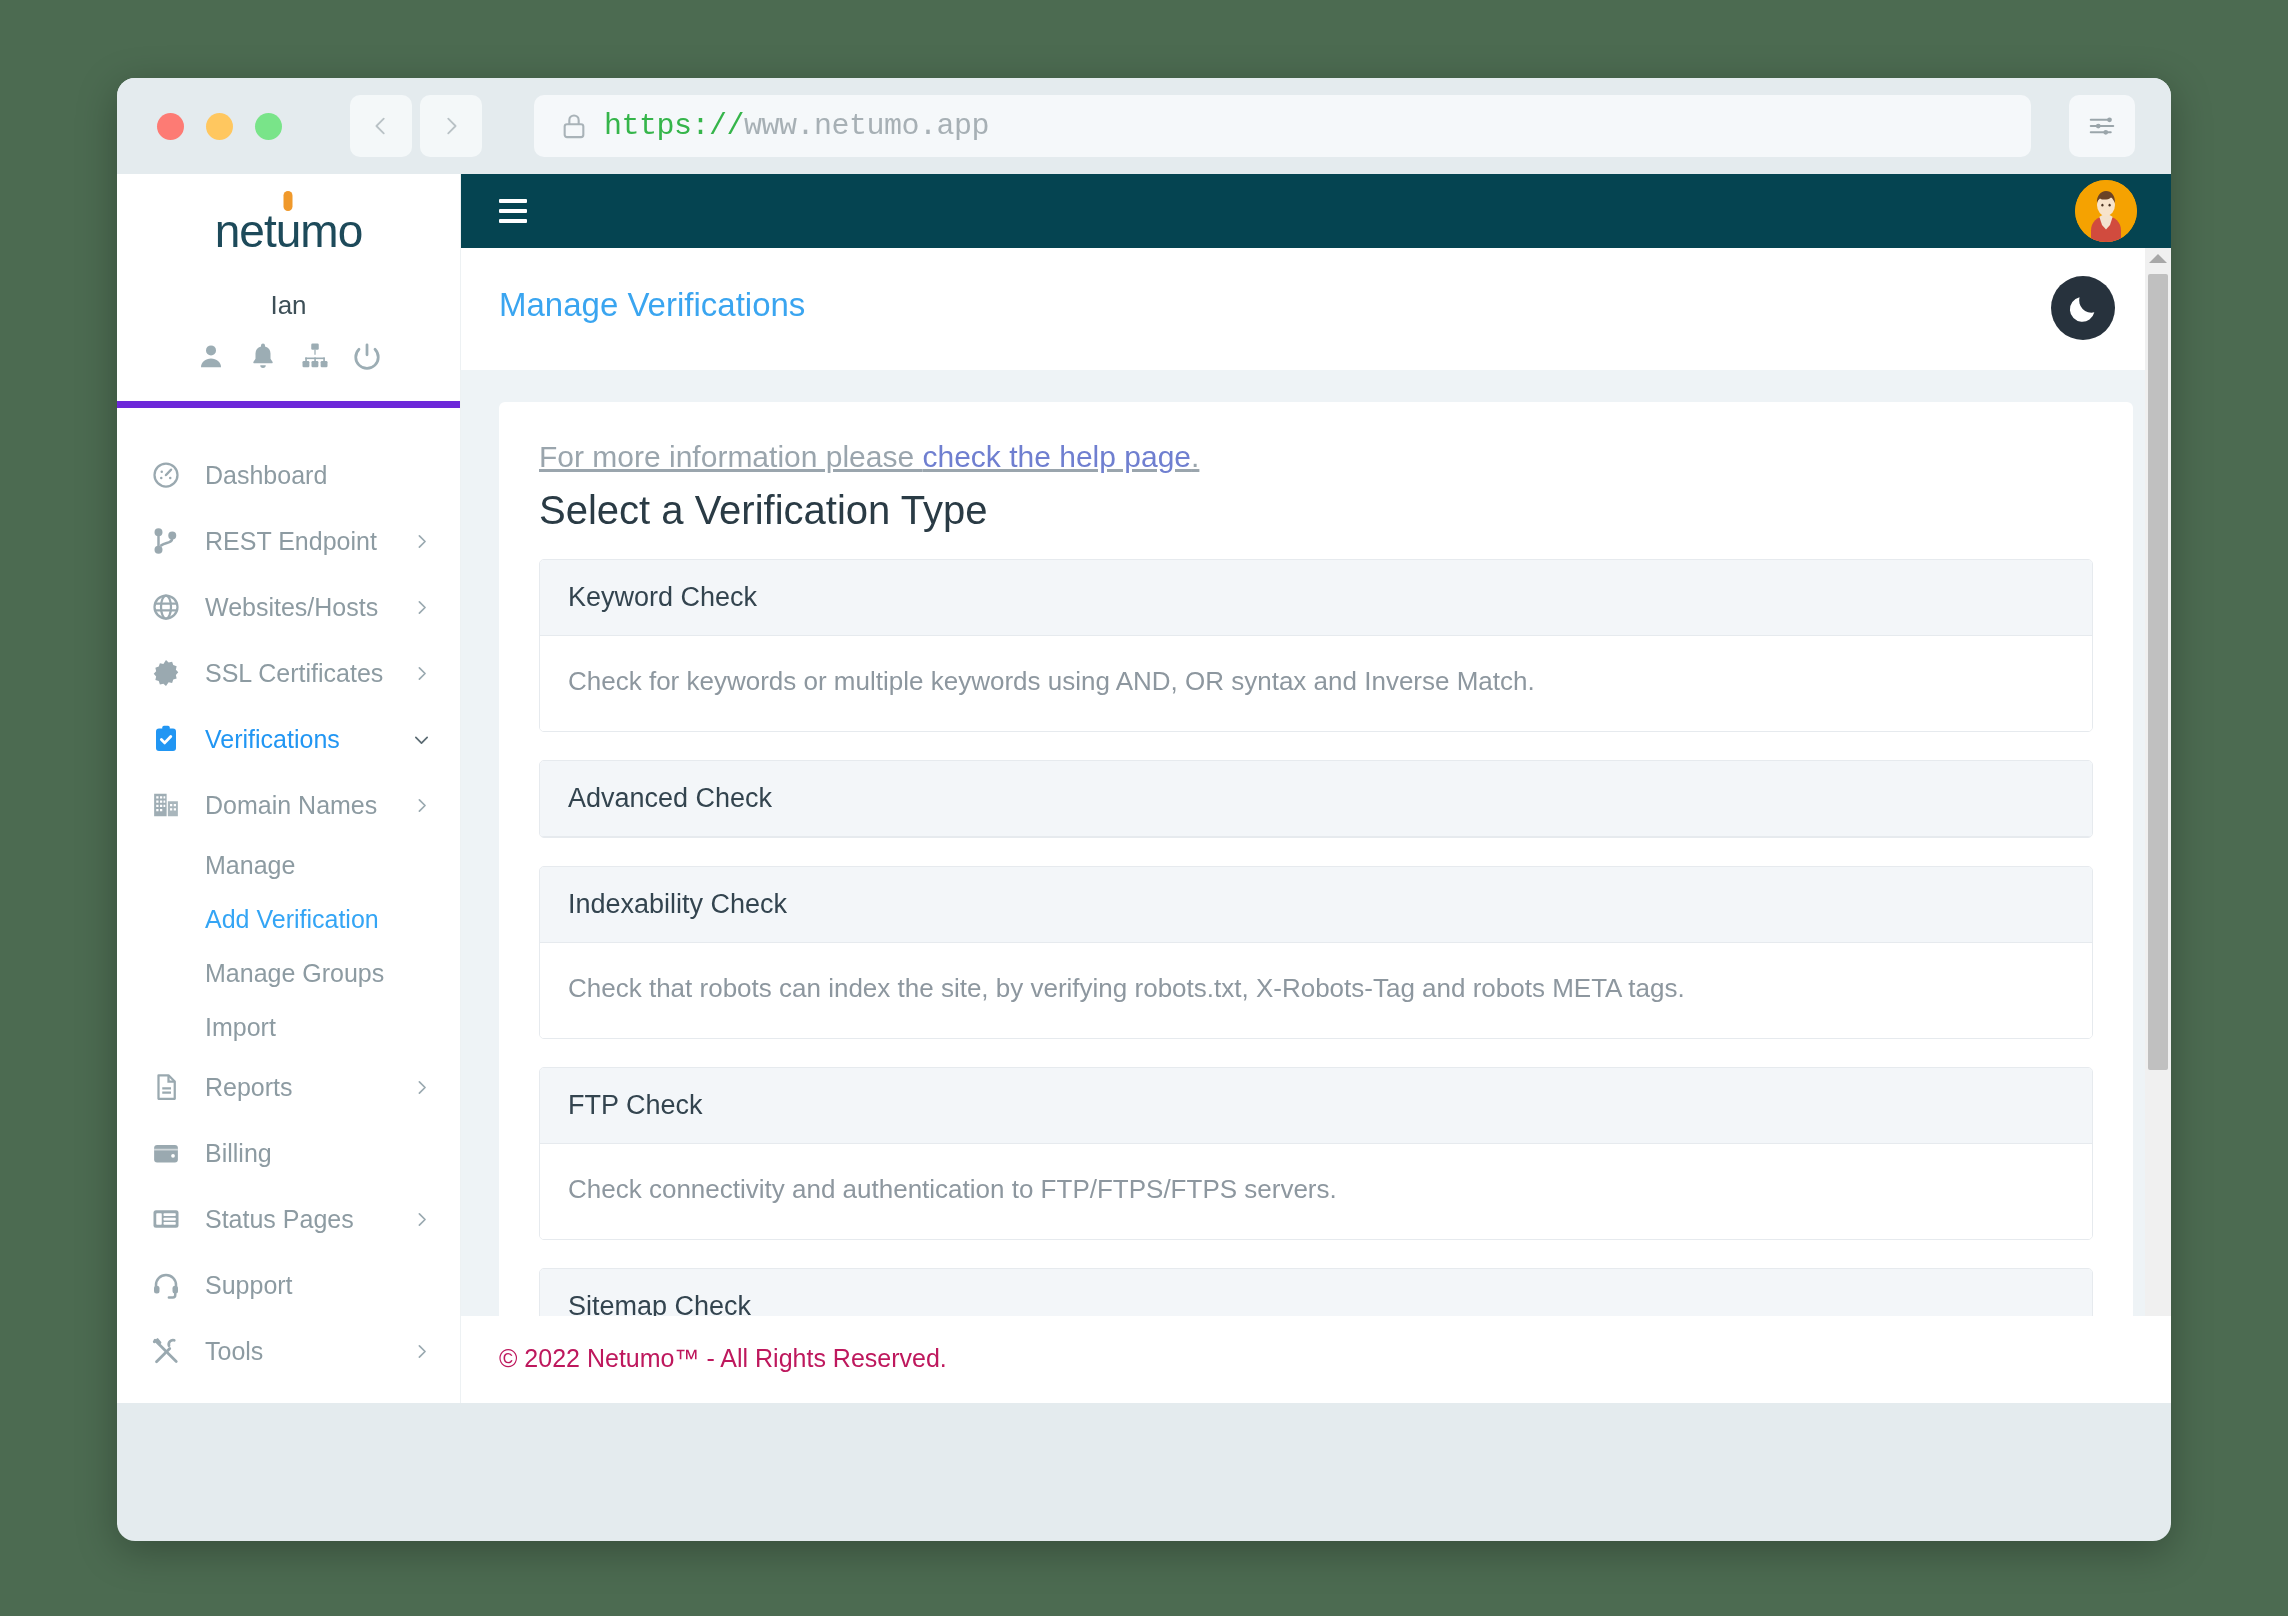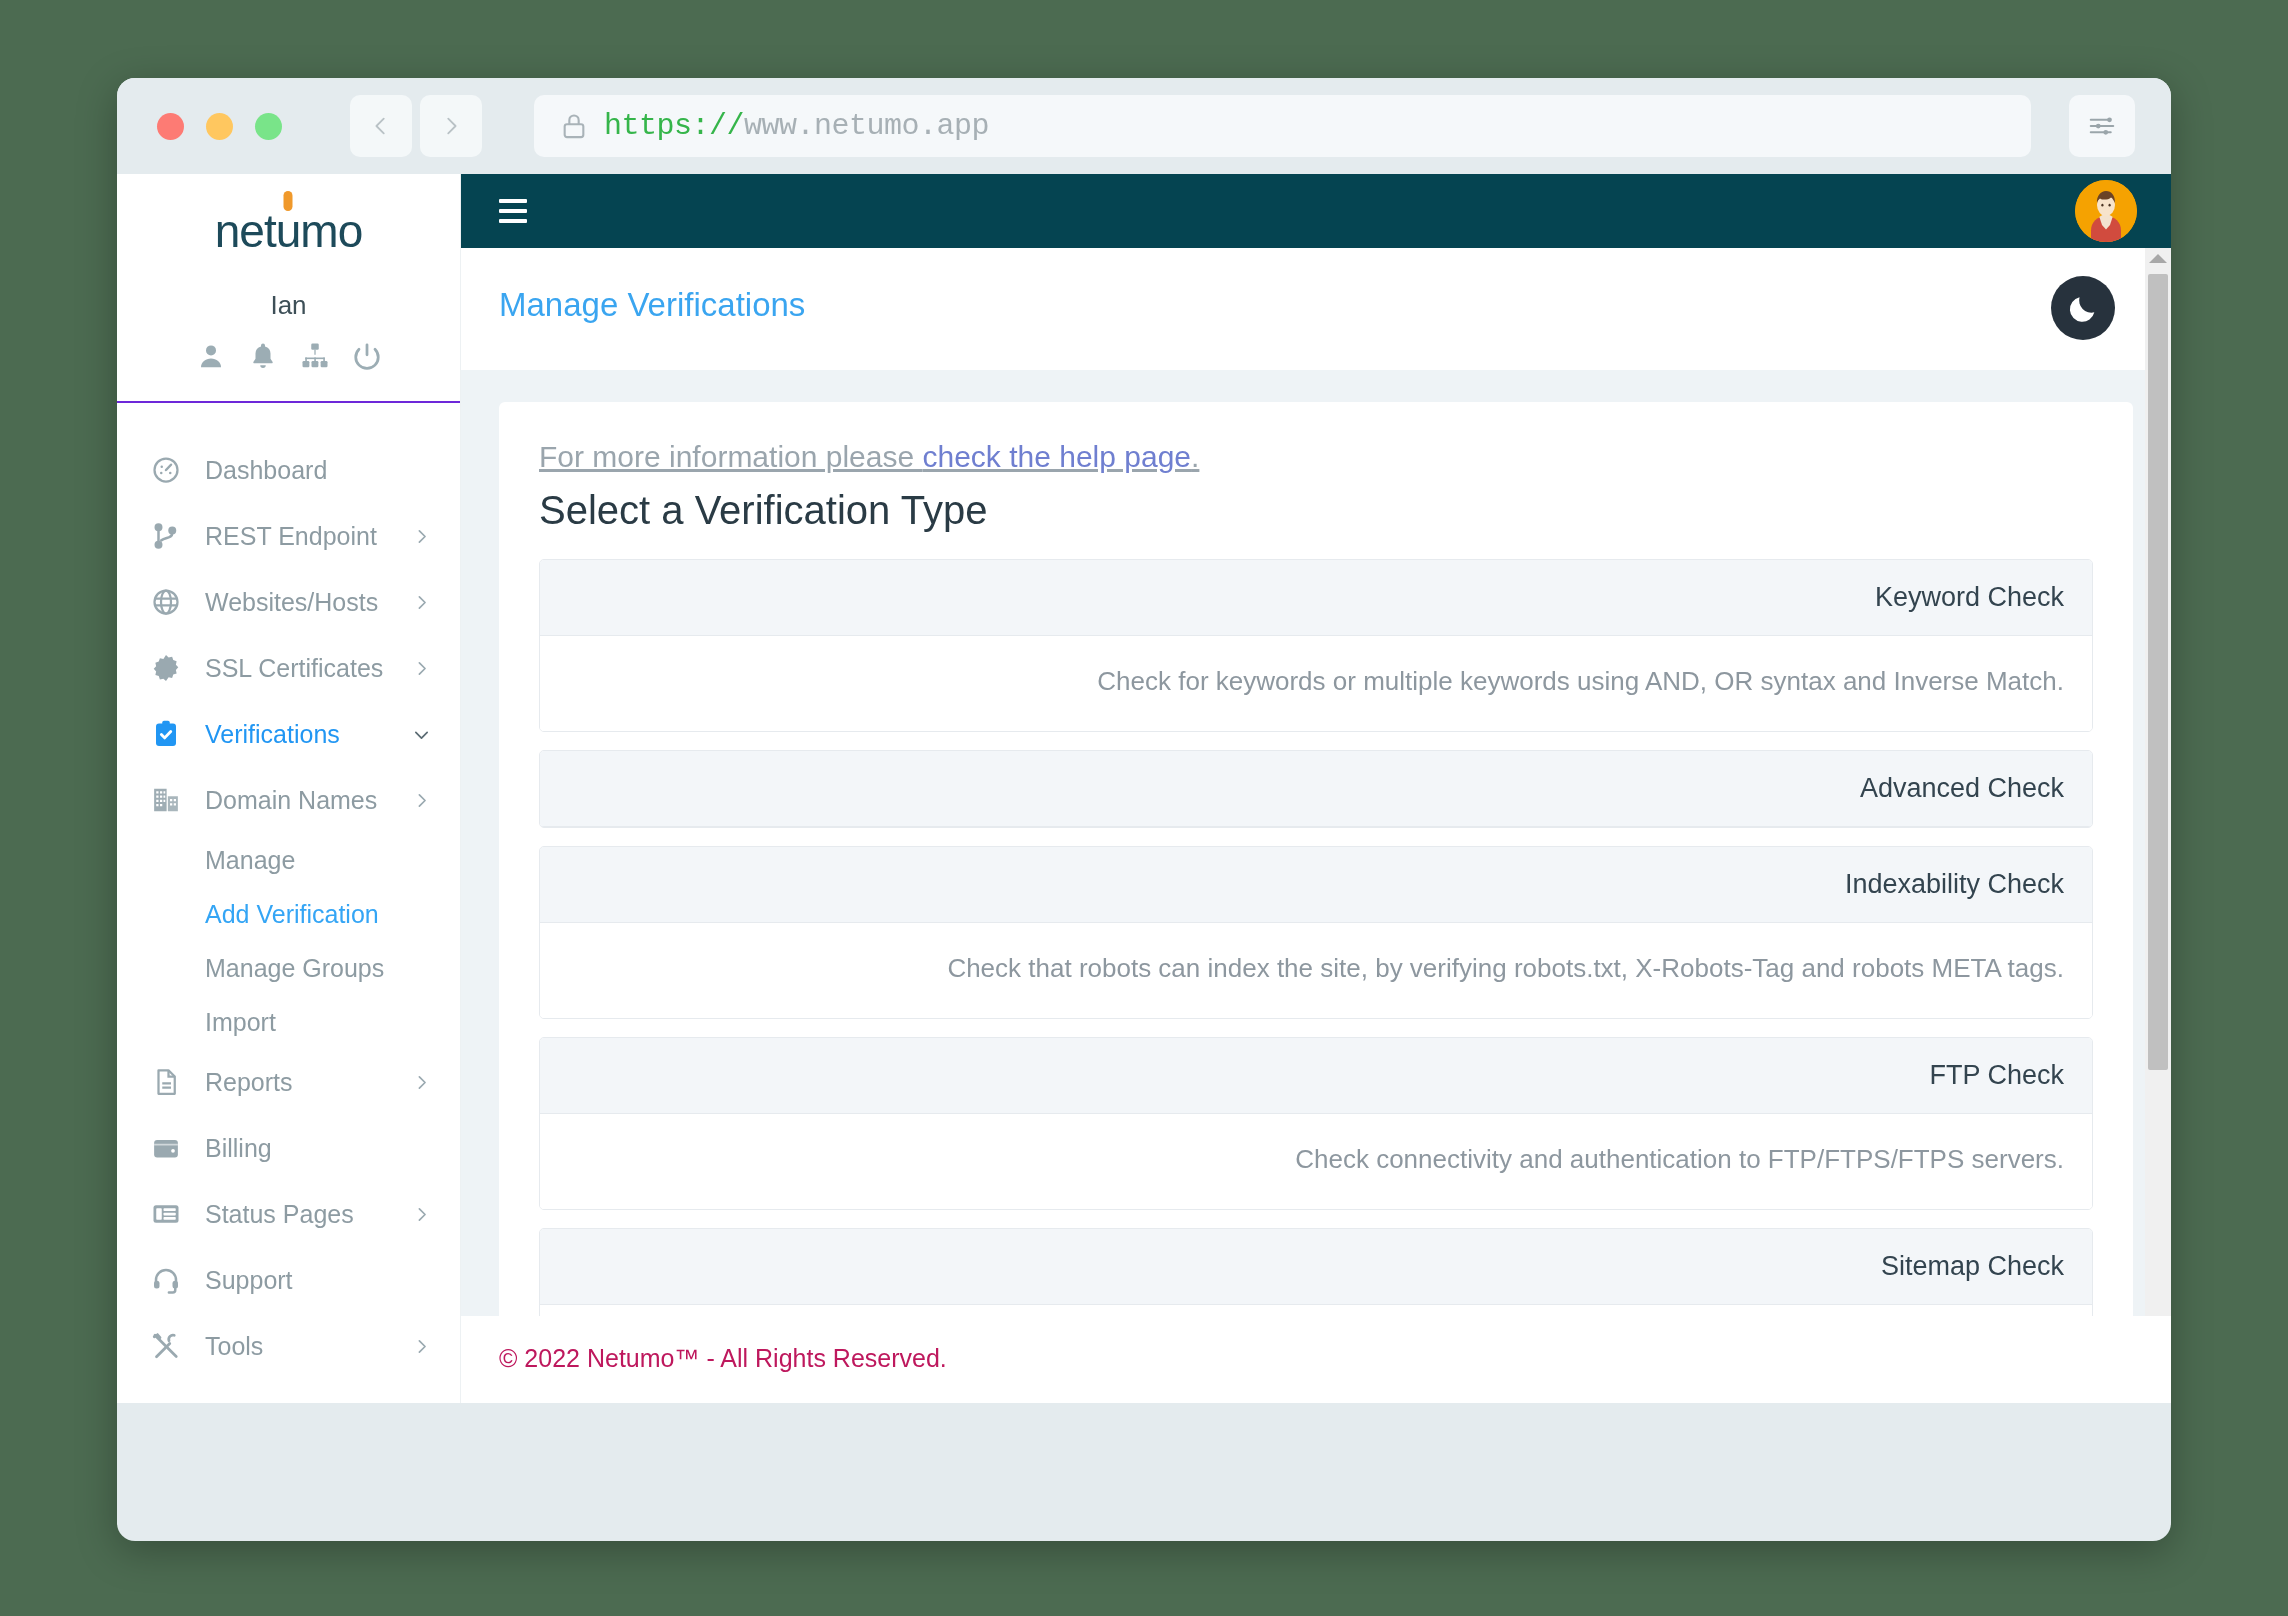--- a/index.html
+++ b/index.html
@@ -137,21 +137,21 @@
     top: -17px;
     width: 9px;
     height: 20px;
     border-radius: 5px;
     background: #f0992b;
   }
 
   .user-block {
     text-align: center;
     padding: 36px 0 30px;
-    border-bottom: 2px solid #6d28d9;
+    border-bottom: 7px solid #6d28d9;
   }
   .user-name {
     font-size: 26px;
     color: #3d4f57;
     margin-bottom: 20px;
   }
   .user-icons {
     display: flex;
     justify-content: center;
     gap: 22px;
@@ -293,24 +293,23 @@
   .section-title {
     font-size: 40px;
     color: #2a3b45;
     font-weight: 400;
     margin-bottom: 26px;
   }
 
   .accordion-item {
     border: 1px solid #e6eaee;
     border-radius: 5px;
-    margin-bottom: 18px;
+    margin-bottom: 28px;
     overflow: hidden;
     background: #ffffff;
-    text-align: right;
   }
   .accordion-header {
     background: #f3f6f9;
     border-bottom: 1px solid #e6eaee;
     padding: 22px 28px;
     font-size: 27px;
     color: #33444f;
   }
   .accordion-body {
     padding: 30px 28px 34px 28px;

